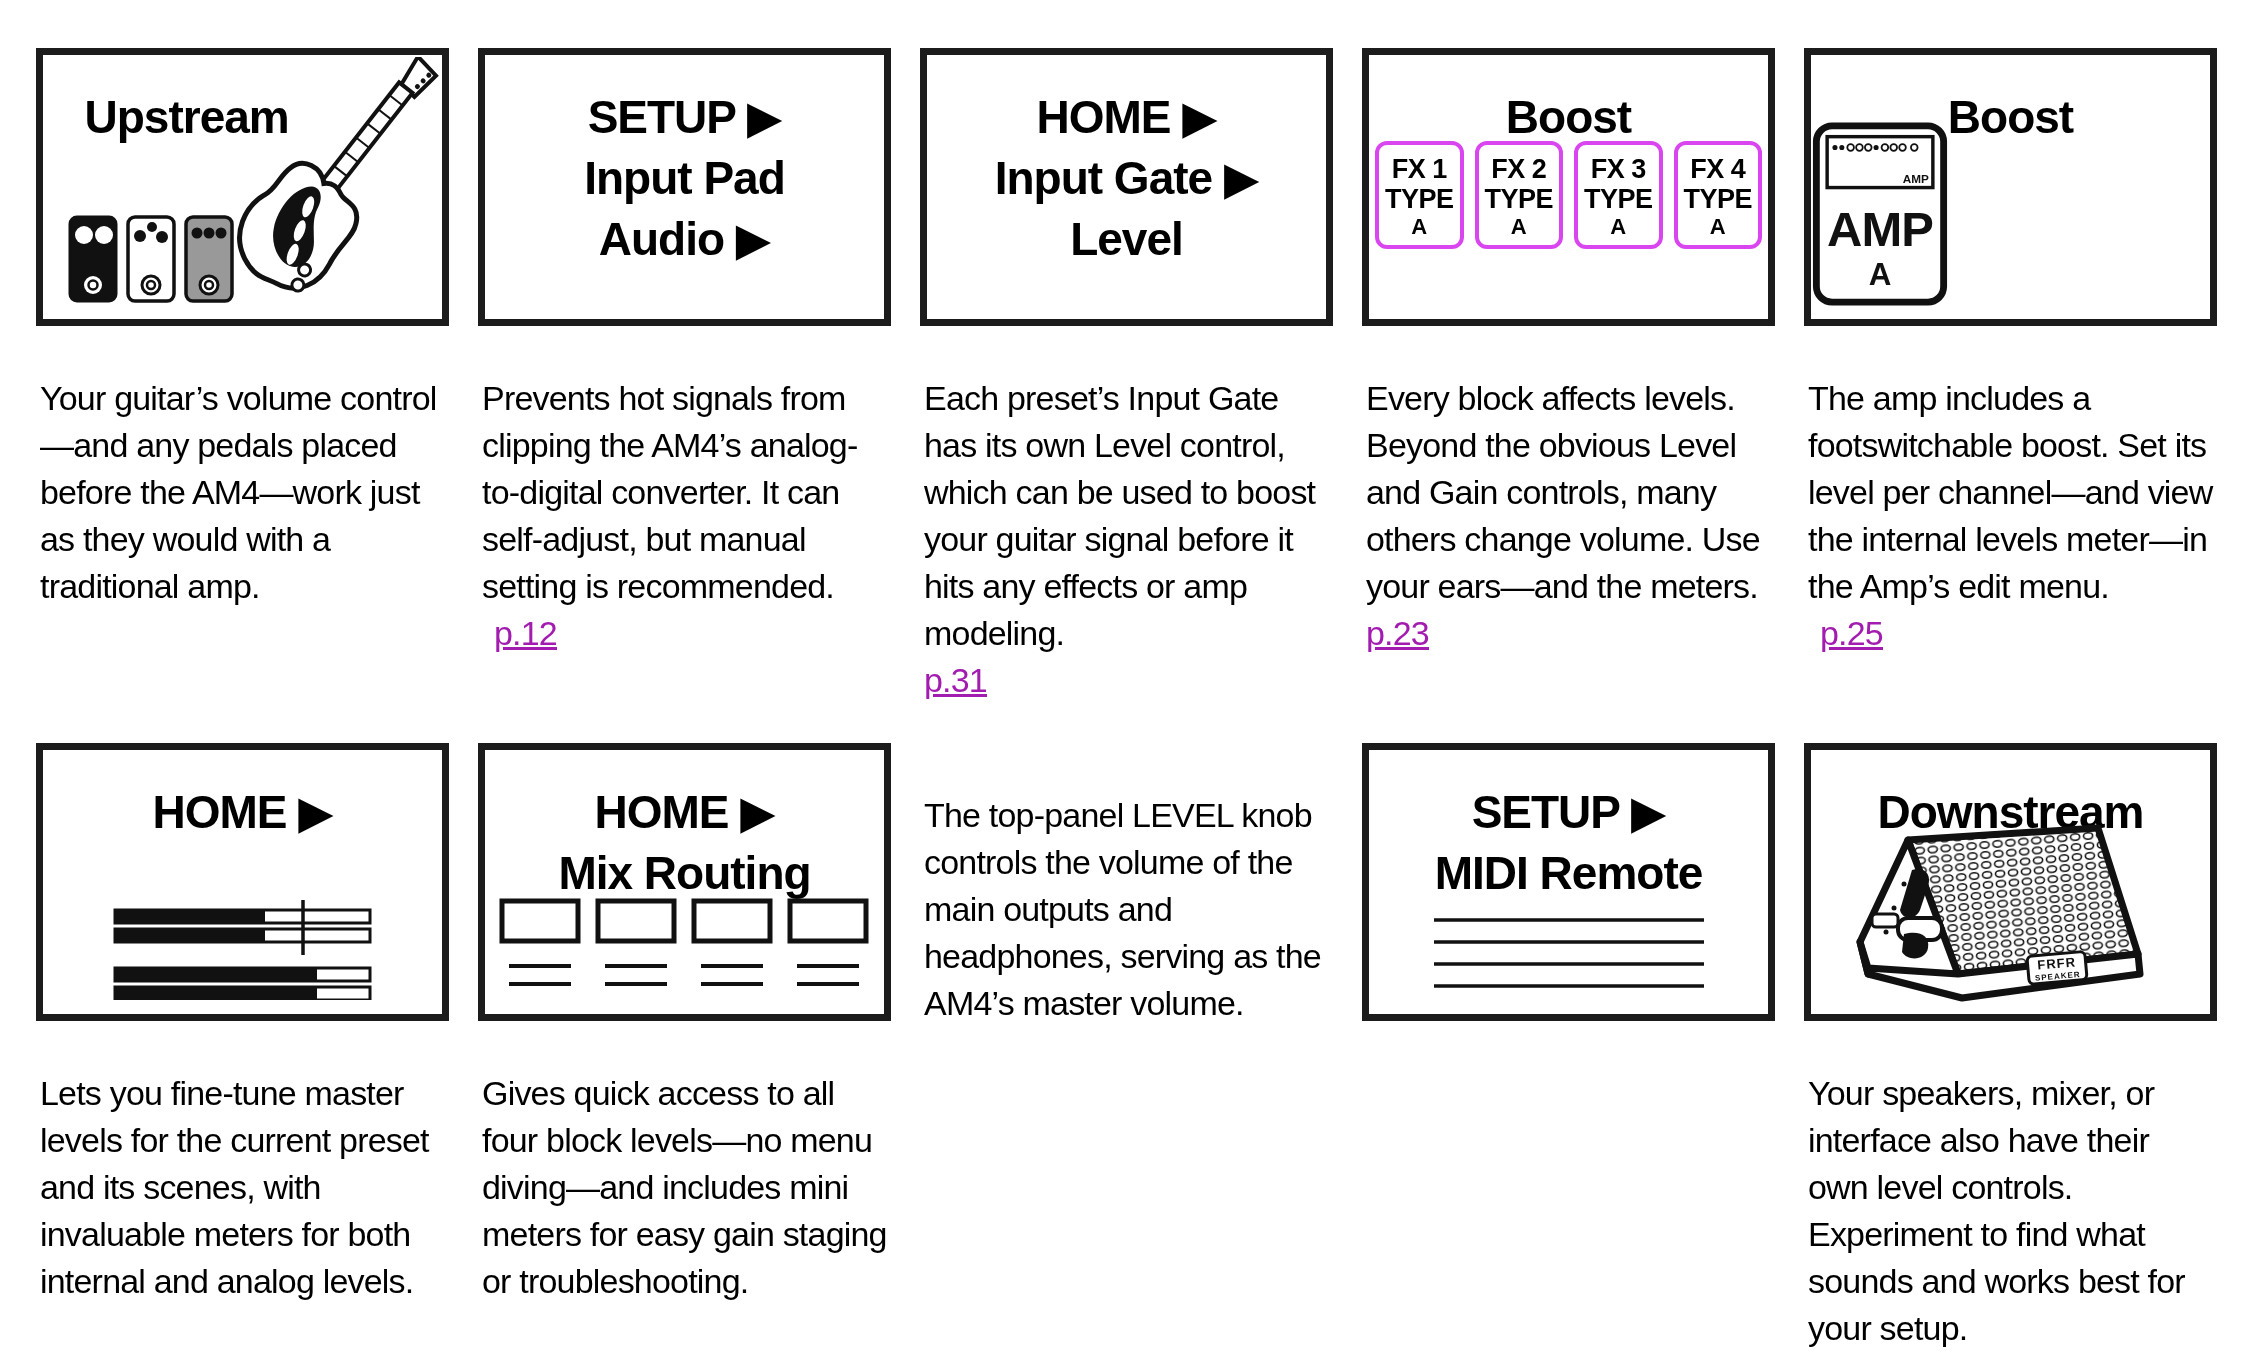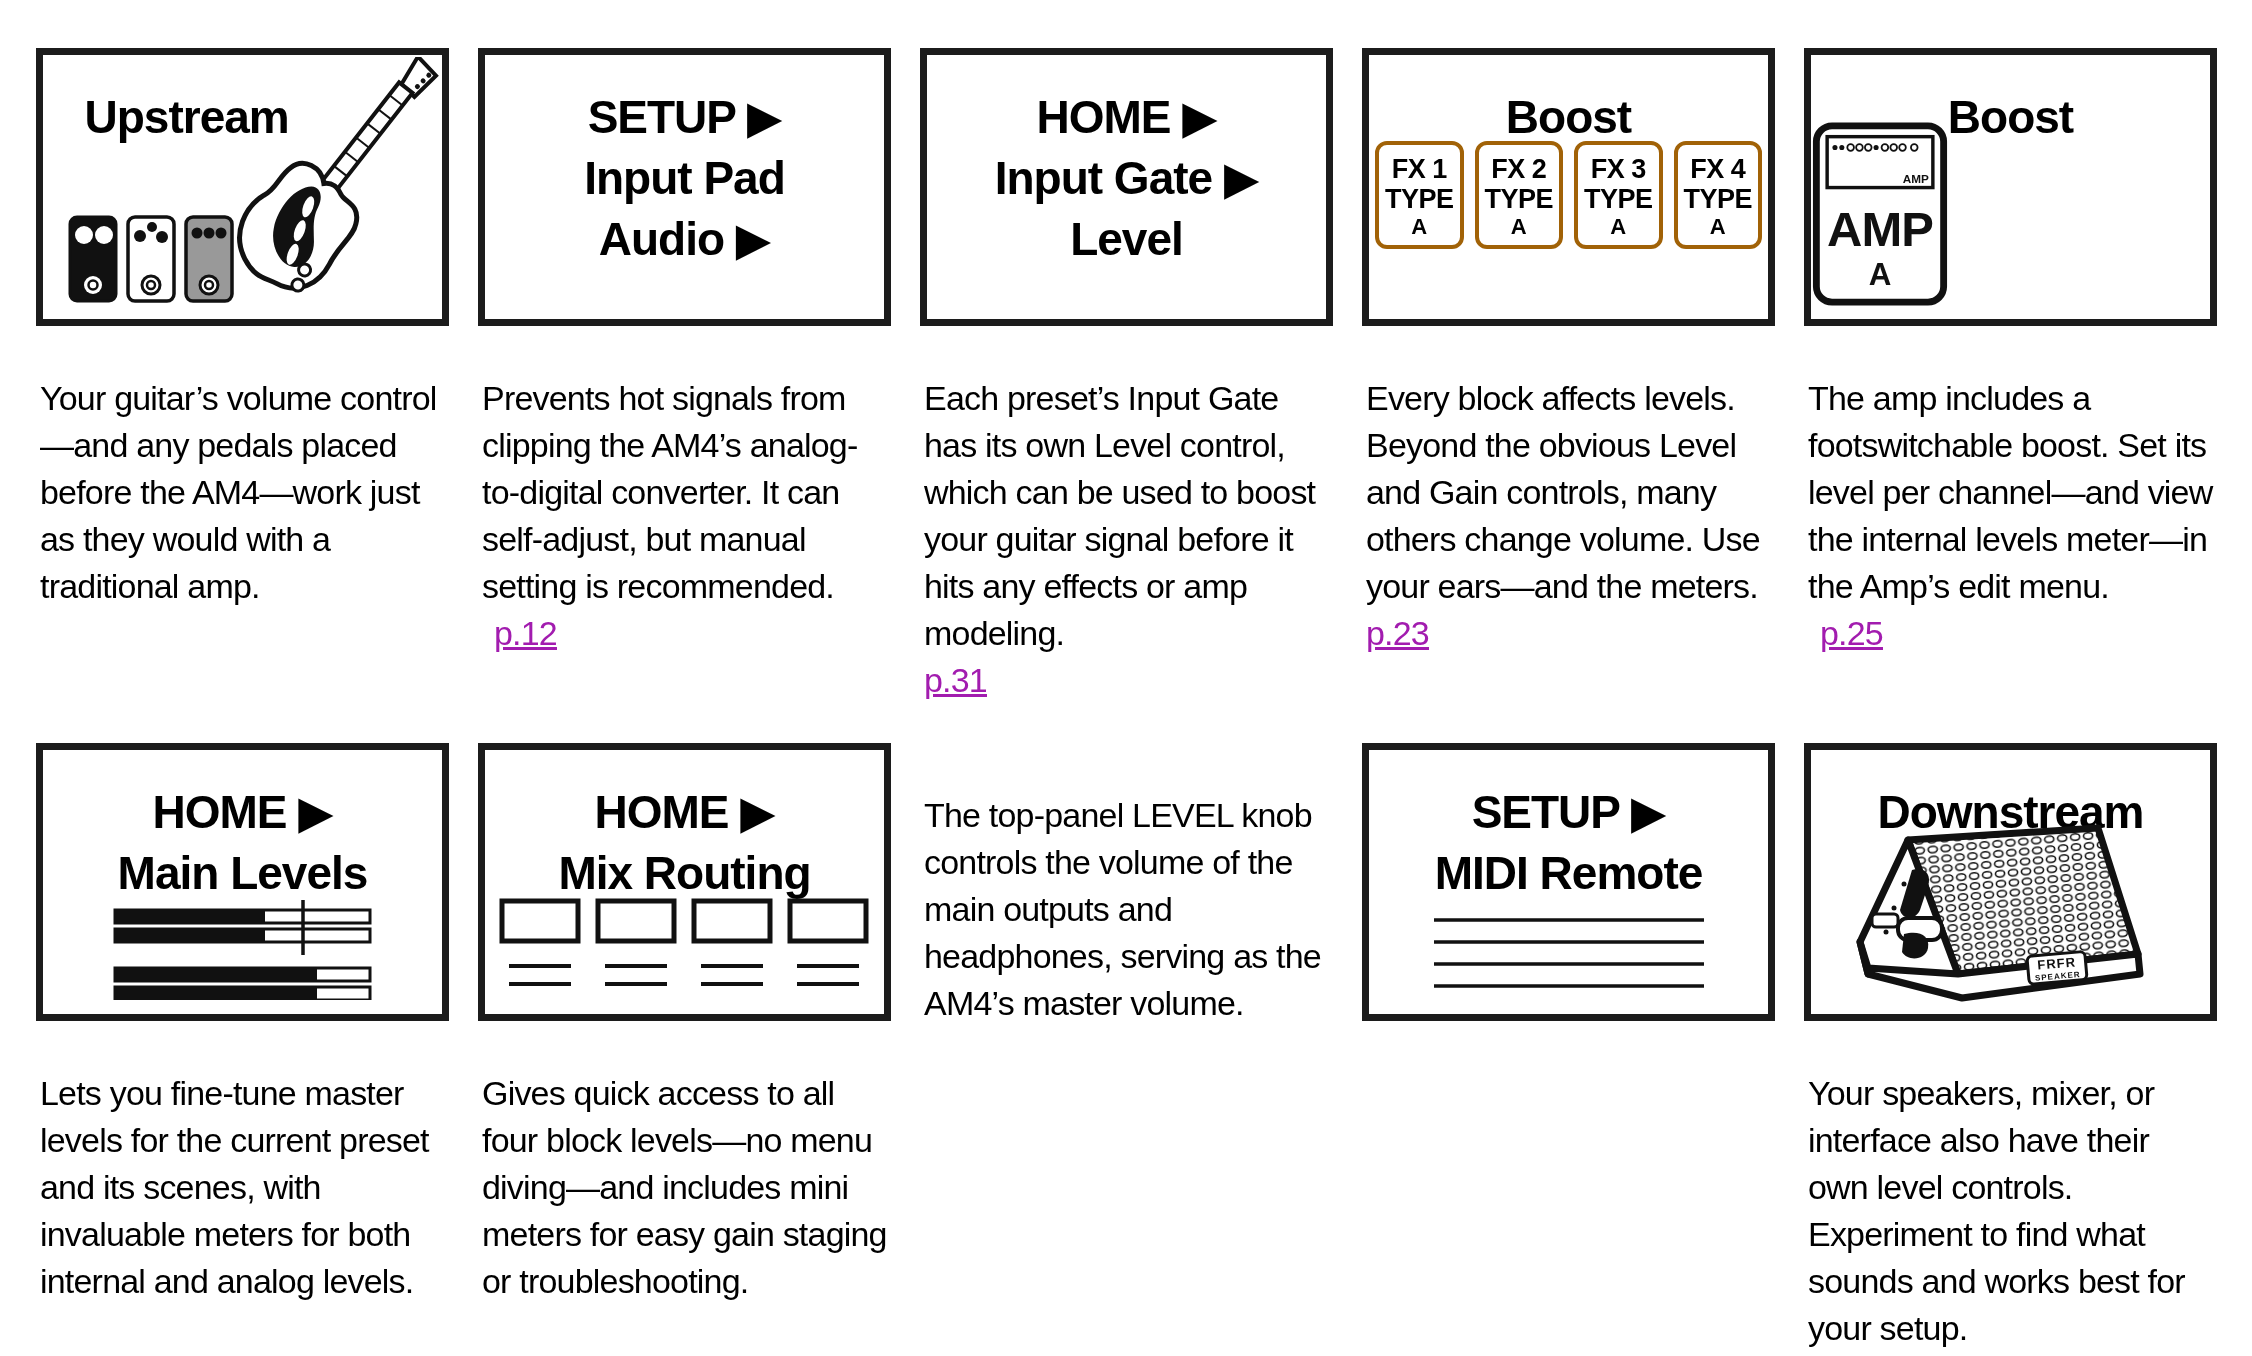--- a/index.html
+++ b/index.html
@@ -13,21 +13,21 @@
   .cell{position:relative;}
   .cardbox{position:relative;height:264px;border:7px solid #1c1c1c;background:#fff;box-sizing:content-box;}
   .title{padding-top:12px;text-align:center;font-weight:700;font-size:46px;line-height:61px;letter-spacing:-1px;margin-top:20px;}
   .title.left70{width:72%;}
   .desc{margin:49px 0 0 0;padding:0 0 0 4px;font-size:34px;line-height:47px;letter-spacing:-0.8px;}
   .plink{display:inline-block;margin-top:0;padding-left:4px;color:#a21caf;text-decoration:underline;
          font-size:34px;line-height:47px;letter-spacing:-0.8px;cursor:pointer;}
   .plink.indent{padding-left:16px;}
   
   .fxrow{position:absolute;left:6px;right:6px;top:86px;display:flex;justify-content:center;gap:11px;}
-  .fxbox{width:84px;border:4px solid #a16207;border-radius:12px;padding:9px 0 5px 0;text-align:center;font-weight:700;background:#fff;}
+  .fxbox{width:84px;border:4px solid #d946ef;border-radius:12px;padding:9px 0 5px 0;text-align:center;font-weight:700;background:#fff;}
   .fxl{font-size:27px;line-height:30px;letter-spacing:-0.5px;}
   .fxa{font-size:22px;line-height:26px;}
   
   .guitar{position:absolute;right:0px;top:2px;}
   .pedals{position:absolute;left:24px;bottom:14px;}
   .ampwrap{position:absolute;left:0;right:0;top:66px;display:flex;justify-content:flex-start;}
   .meters{position:absolute;top:150px;left:50%;transform:translateX(-50%);}
   .mixicon{position:absolute;top:148px;left:50%;transform:translateX(-50%);}
   .knobicon{position:absolute;top:92px;left:50%;transform:translateX(-50%);}
   .midiicon{position:absolute;top:166px;left:50%;transform:translateX(-50%);}
@@ -170,21 +170,20 @@
       </div>
     </div>
     <p class="desc">The amp includes a footswitchable boost. Set its level per channel—and view the internal levels meter—in the Amp’s edit menu.</p>
     <a class="plink indent" href="#">p.25</a>
   </div>
 
   <div class="cell">
     <div class="cardbox">
       <div class="title">
         <div>HOME ▶</div>
-        <div>Main Levels</div>
       </div>
       <svg class="meters" width="260" height="100" viewBox="0 0 260 100">
         <rect x="2" y="10" width="255" height="13" fill="#fff" stroke="#111" stroke-width="3"></rect>
         <rect x="2" y="10" width="150" height="13" fill="#111"></rect>
         <rect x="2" y="29" width="255" height="13" fill="#fff" stroke="#111" stroke-width="3"></rect>
         <rect x="2" y="29" width="150" height="13" fill="#111"></rect>
         <line x1="190" y1="0" x2="190" y2="55" stroke="#111" stroke-width="3.5"></line>
         <rect x="2" y="68" width="255" height="13" fill="#fff" stroke="#111" stroke-width="3"></rect>
         <rect x="2" y="68" width="202" height="13" fill="#111"></rect>
         <rect x="2" y="87" width="255" height="13" fill="#fff" stroke="#111" stroke-width="3"></rect>

